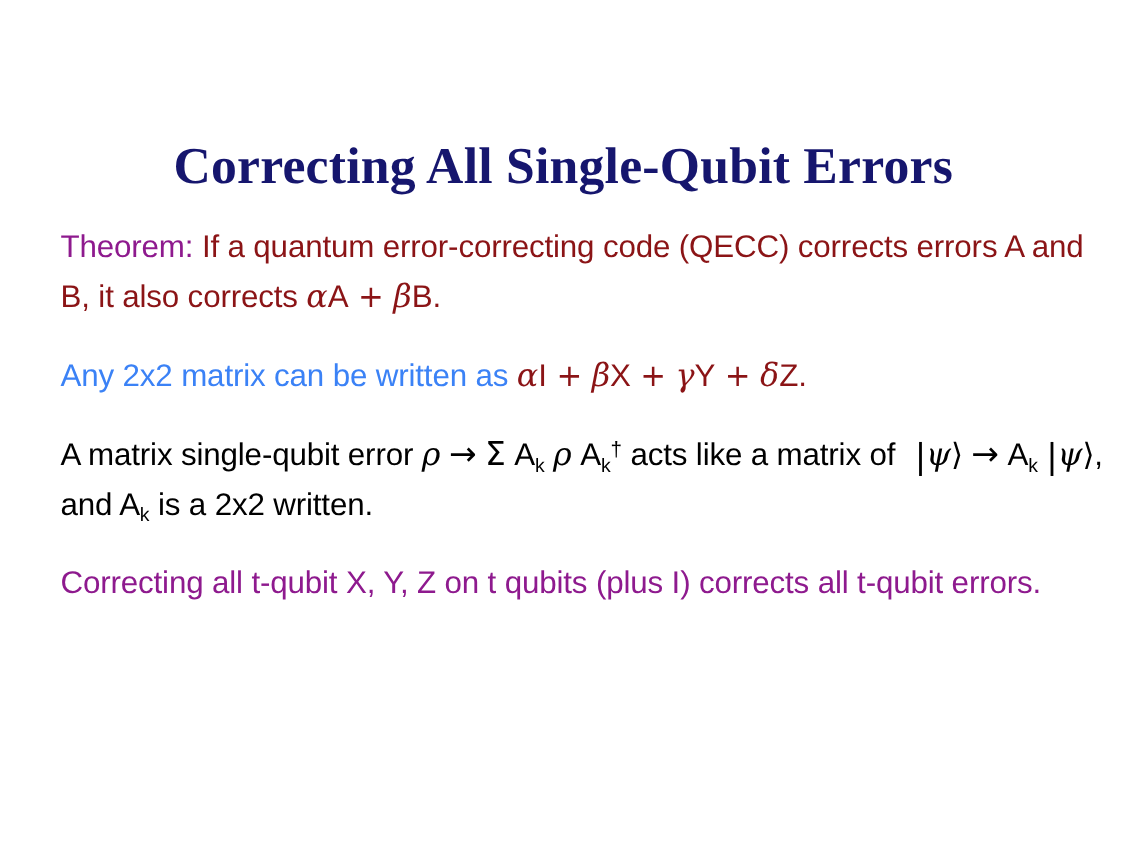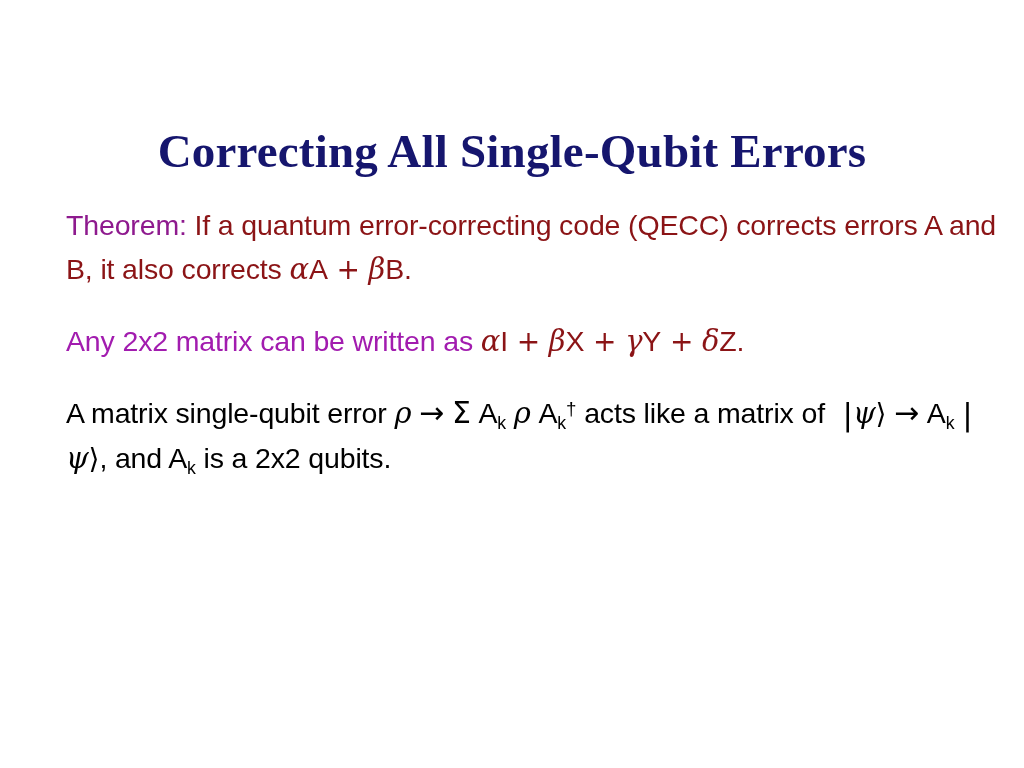--- a/index.html
+++ b/index.html
@@ -42,32 +42,32 @@
   .body-block {
     position: absolute;
     top: 203px;
     left: 55px;
     width: 955px;
   }
 
   .para {
     font-size: 28.5px;
     line-height: 44px;
-    margin: 0 0 27px 11px;
+    margin: 0 0 27px 0;
     color: #000000;
     letter-spacing: -0.15px;
   }
   .para:last-child { margin-bottom: 0; }
 
   .p-red   { color: #8b1416; }
   .p-purple{ color: #8e1a8e; }
 
   .t-purple { color: #8e1a8e; }
   .t-red    { color: #8b1416; }
-  .t-black  { color: #a21caf; }
+  .t-black  { color: #3b82f6; }
   .gk-i {
     font-family: "DejaVu Serif", serif;
     font-style: italic;
     font-size: 29px;
   }
   .sym {
     font-family: "DejaVu Sans", sans-serif;
     font-size: 28px;
   }
   .bigsym {
@@ -115,19 +115,20 @@
       <span>A matrix single-qubit error </span><span class="gk-i">ρ</span>
       <span class="bigsym">→</span>
       <span class="bigsym">Σ</span>
       <span><span>A</span><sub>k</sub></span>
       <span class="gk-i">ρ</span>
       <span><span>A</span><sub>k</sub><sup>†</sup></span>
       <span>acts like a matrix of</span>
       <span class="nbsp-sm">&nbsp;</span><span><span class="ket-bar">|</span><span class="gk-i">ψ</span><span class="sym">⟩</span></span>
       <span class="bigsym">→</span>
       <span><span>A</span><sub>k</sub></span>
-      <span><span class="ket-bar">|</span><span class="gk-i">ψ</span><span class="sym">⟩</span></span><span>, and </span><span><span>A</span><sub>k</sub></span><span> is a 2x2 qubits.</span>
+      <span><span class="ket-bar">|</span><span class="gk-i">ψ</span><span class="sym">⟩</span></span><span>, and </span><span><span>A</span><sub>k</sub></span><span> is a 2x2 written.</span>
     </p>
 
 
+    <p class="para p-purple">Correcting all t-qubit X, Y, Z on t qubits (plus I) corrects all t-qubit errors.</p>
 
   </div>
 </div>
 
 </body></html>

